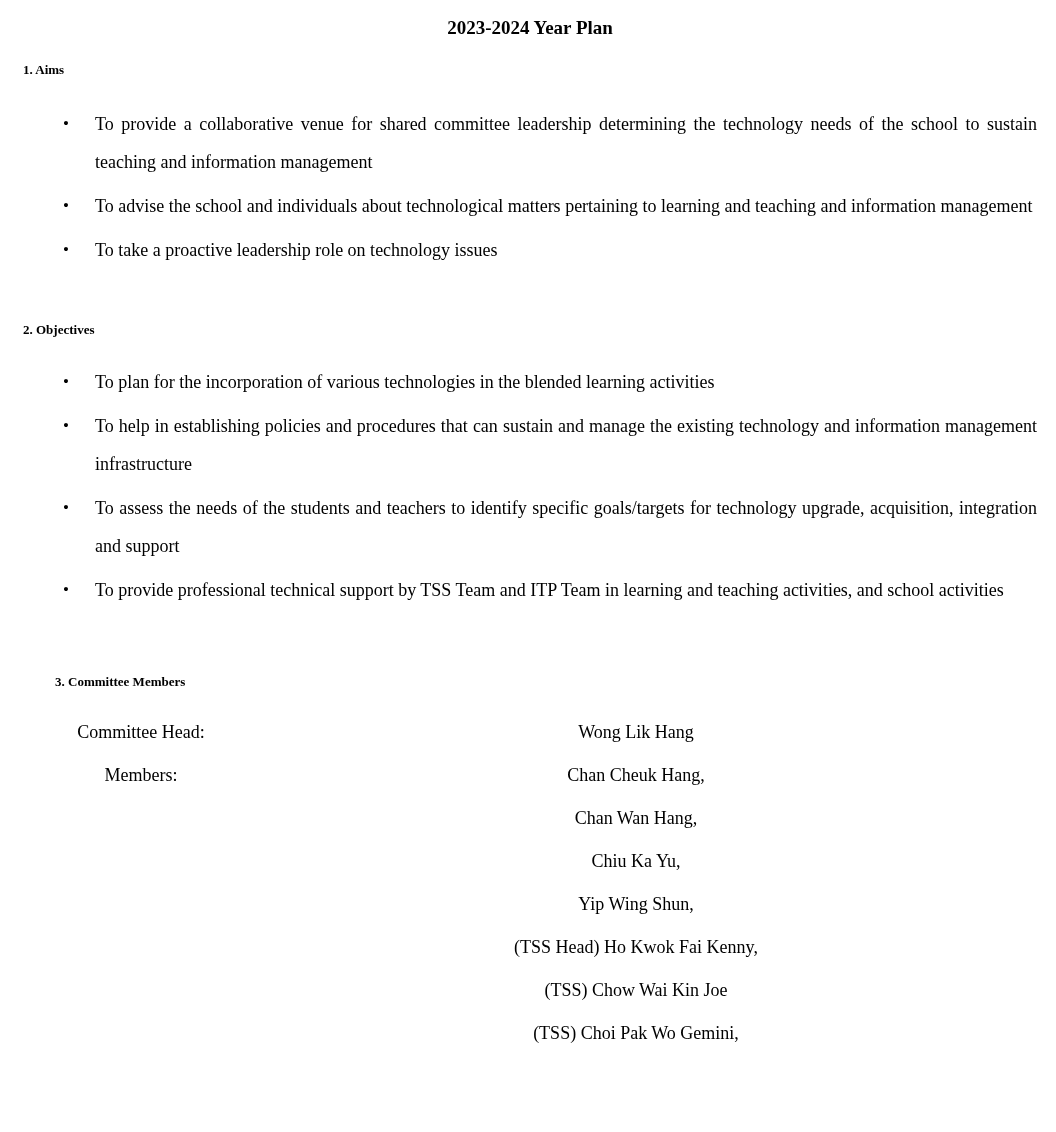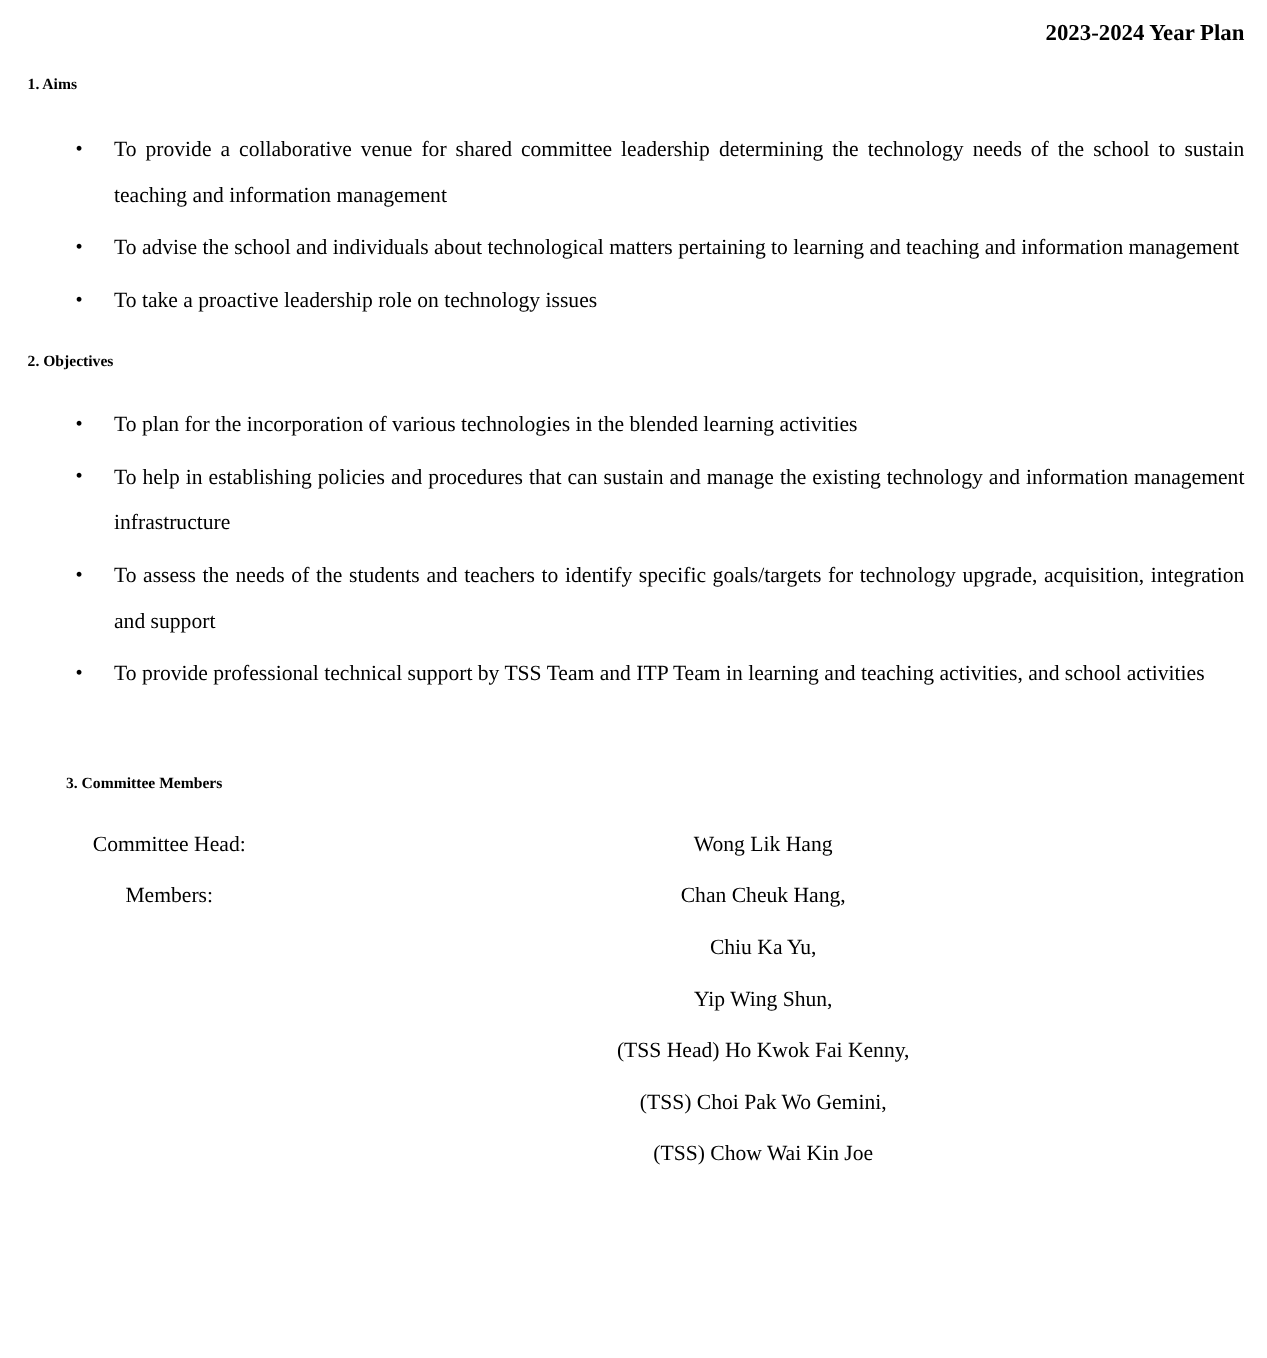--- a/index.html
+++ b/index.html
@@ -13,34 +13,34 @@
     height: 1132px;
     box-sizing: border-box;
     padding: 16px 19px 0 23px;
     background: #ffffff;
     color: #000000;
     font-family: "Liberation Serif", "DejaVu Serif", serif;
     font-size: 18px;
     overflow: hidden;
   }
   .title {
-    text-align: right;
+    text-align: center;
     font-weight: bold;
     font-size: 19px;
     line-height: 24px;
     margin: 0;
   }
   .sec-heading {
     font-weight: bold;
     font-size: 13px;
     line-height: 24px;
     margin: 0;
   }
   .h-aims { margin-top: 18px; }
-  .h-objectives { margin-top: 20px; }
+  .h-objectives { margin-top: 49px; }
   .h-committee { margin-top: 61px; margin-left: 32px; }
   ul.bullets {
     list-style: none;
     margin: 0;
     padding: 0;
   }
   ul.bullets-aims { margin-top: 23px; }
   ul.bullets-objectives { margin-top: 21px; }
   ul.bullets li {
     position: relative;
@@ -120,36 +120,37 @@
     <div class="crow">
       <span class="clabel">Committee Head:</span>
       <span class="cvalue">Wong Lik Hang</span>
     </div>
     <div class="crow">
       <span class="clabel">Members:</span>
       <span class="cvalue">Chan Cheuk Hang,</span>
     </div>
     <div class="crow">
       <span class="clabel"></span>
+      <span class="cvalue">Chan Wan Hang,</span>
     </div>
     <div class="crow">
       <span class="clabel"></span>
       <span class="cvalue">Chiu Ka Yu,</span>
     </div>
     <div class="crow">
       <span class="clabel"></span>
       <span class="cvalue">Yip Wing Shun,</span>
     </div>
     <div class="crow">
       <span class="clabel"></span>
       <span class="cvalue">(TSS Head) Ho Kwok Fai Kenny,</span>
     </div>
     <div class="crow">
       <span class="clabel"></span>
-      <span class="cvalue">(TSS) Choi Pak Wo Gemini,</span>
+      <span class="cvalue">(TSS) Chow Wai Kin Joe</span>
     </div>
     <div class="crow">
       <span class="clabel"></span>
-      <span class="cvalue">(TSS) Chow Wai Kin Joe</span>
+      <span class="cvalue">(TSS) Choi Pak Wo Gemini,</span>
     </div>
   </div>
 
 </div>
 
 </body></html>

